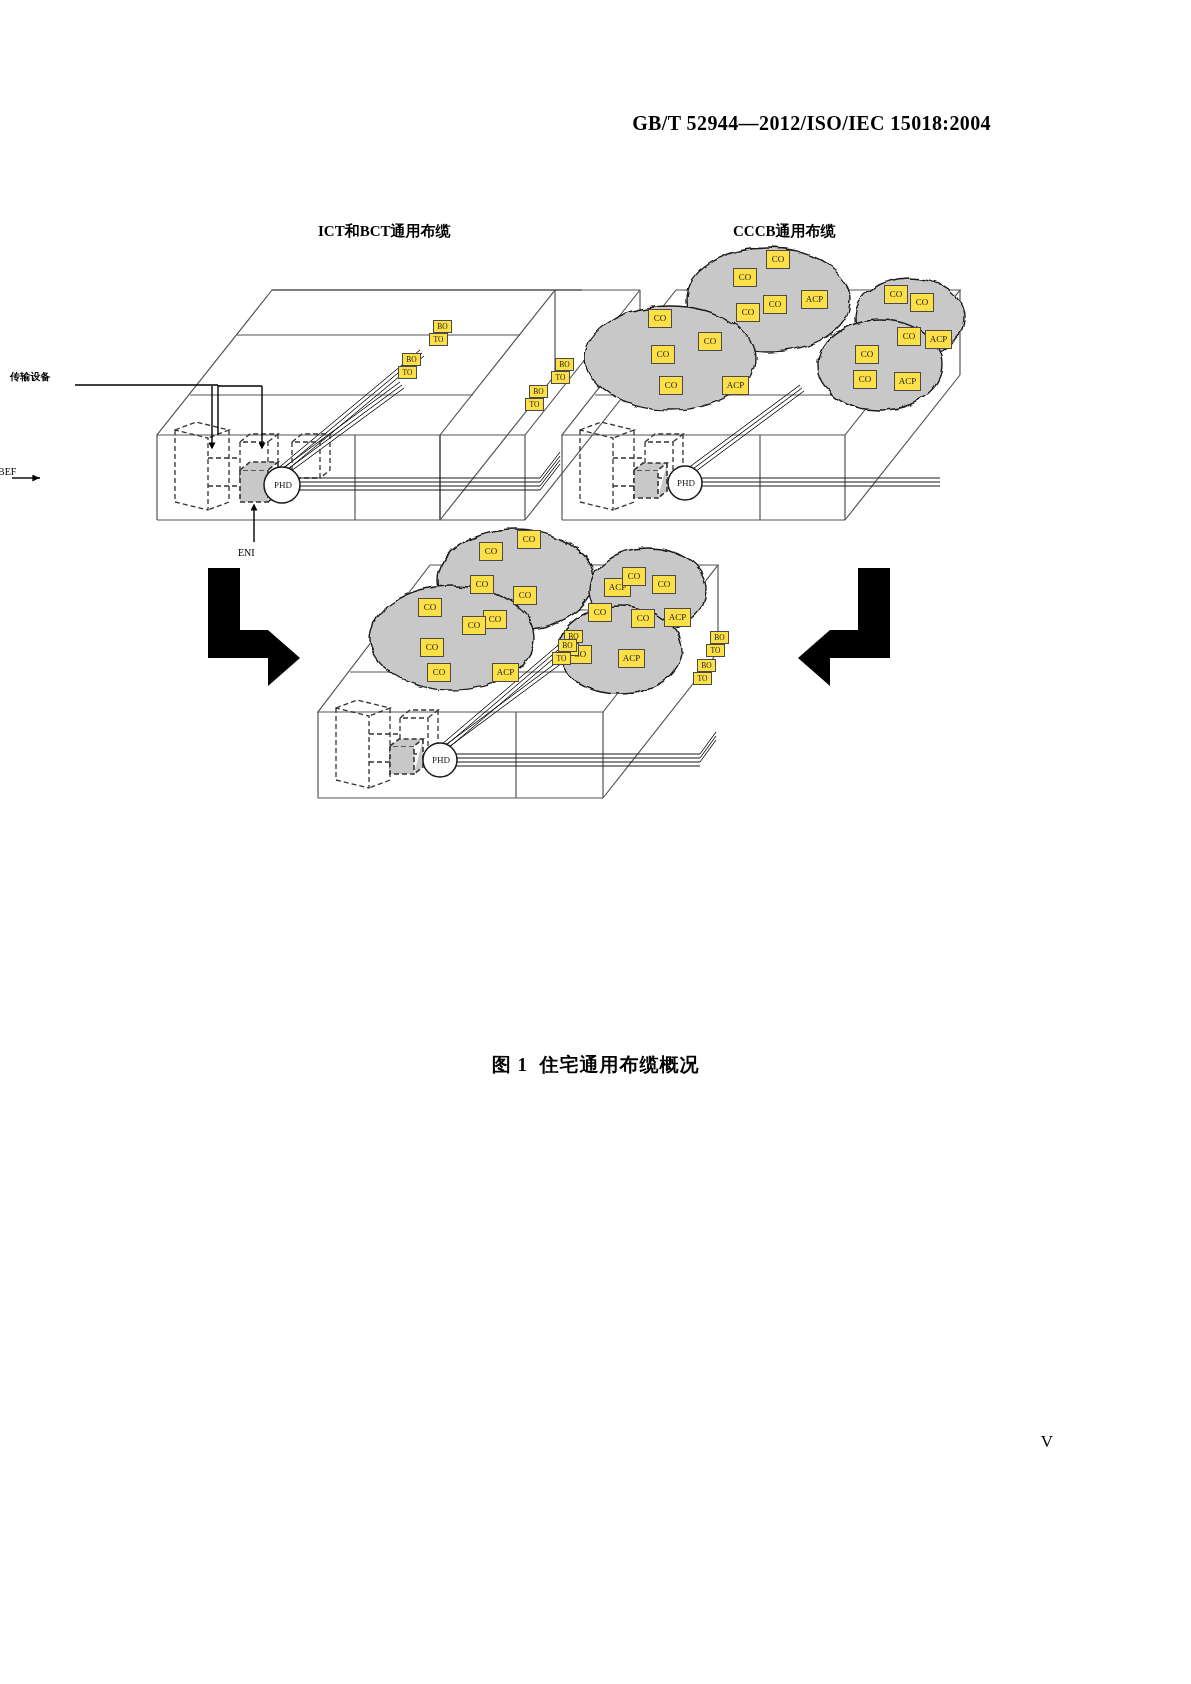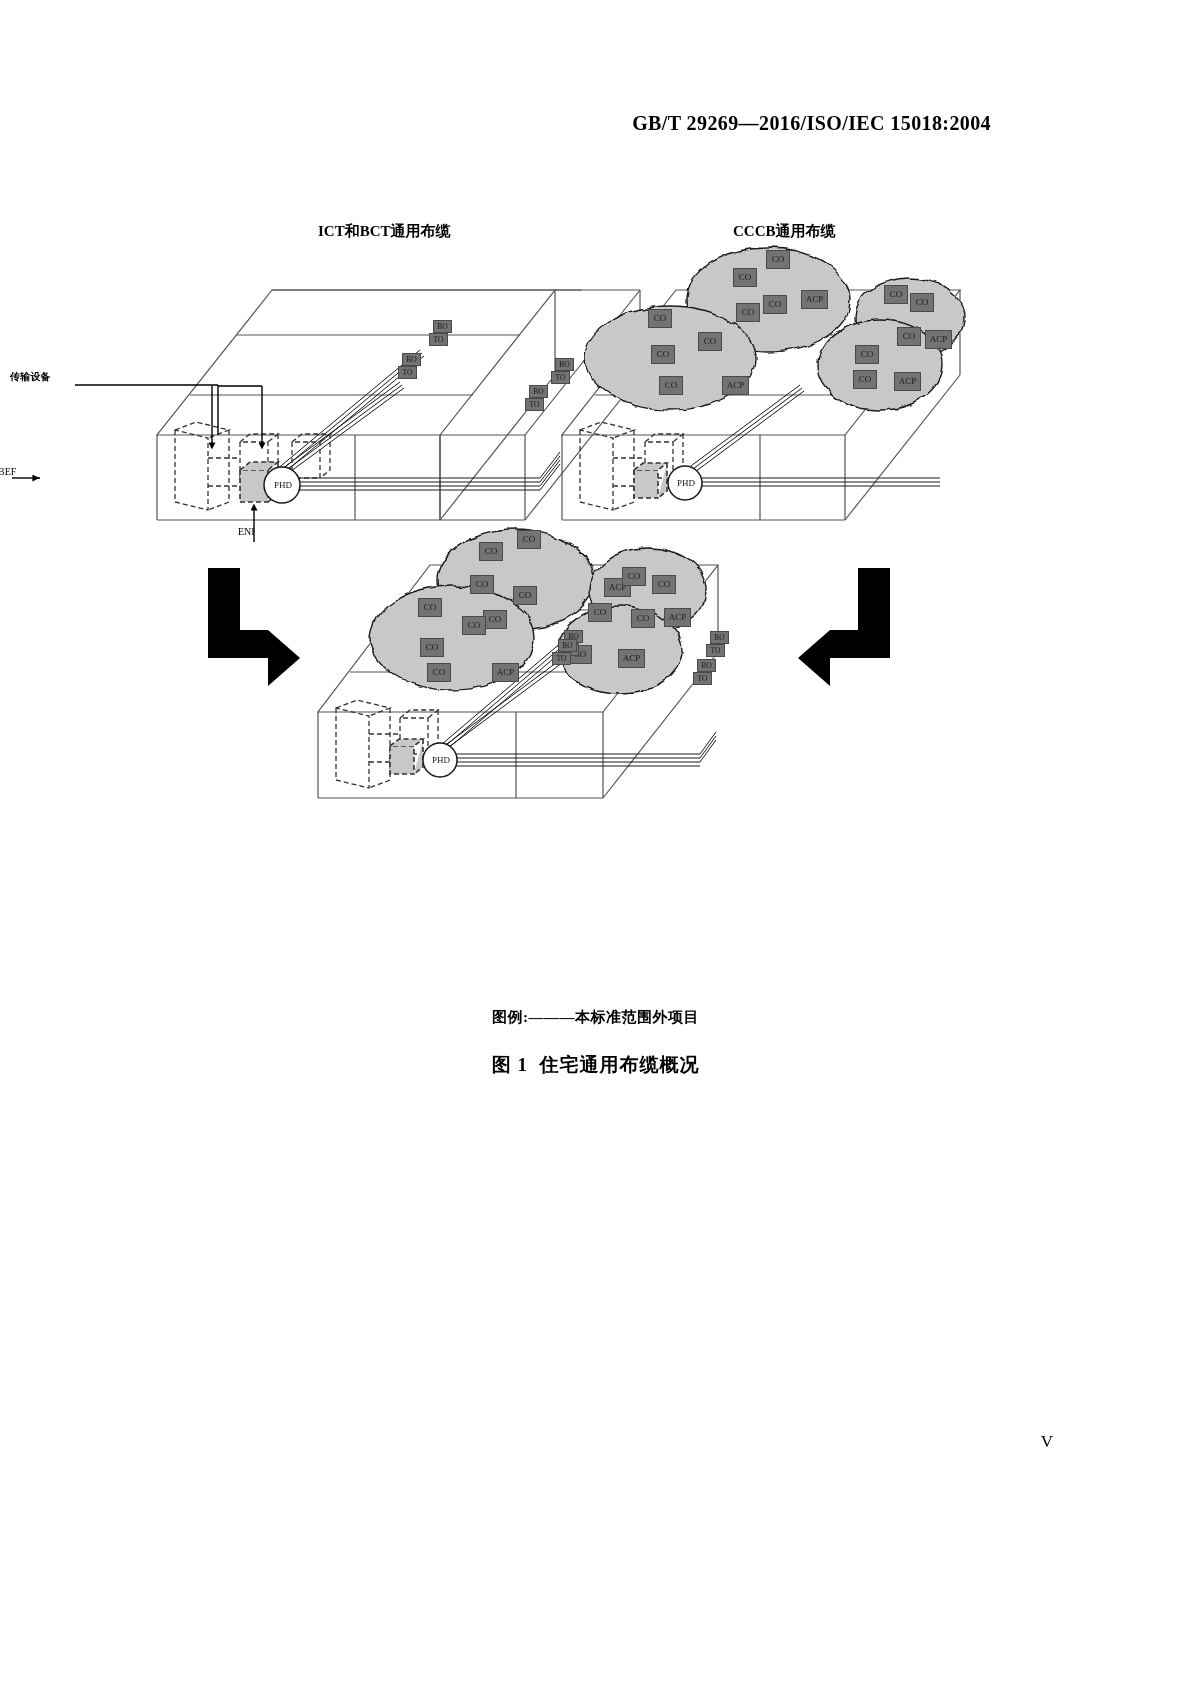--- a/index.html
+++ b/index.html
@@ -62,21 +62,21 @@
     position: absolute;
     font-size: 9.5px;
     font-family: "Liberation Serif", "DejaVu Serif", serif;
     white-space: nowrap;
   }
 
   
   .node-box {
     position: absolute;
     box-sizing: border-box;
-    background: #737373;
+    background: #fde047;
     border: 1.2px solid #4a4a4a;
     font-family: "Liberation Serif", "DejaVu Serif", serif;
     font-size: 9px;
     line-height: 1;
     display: flex;
     align-items: center;
     justify-content: center;
     color: #1a1a1a;
   }
   .node-box.tiny { font-size: 7.5px; margin-left: 24px; }
@@ -102,21 +102,21 @@
     font-family: "Liberation Serif", "DejaVu Serif", serif;
     font-size: 17px;
   }
 
   svg { display: block; }
   .fig-svg { position: absolute; left: 0; top: 0; }
 </style>
 </head>
 <body>
 
-<div class="page-header">GB/T 29269—2016/ISO/IEC 15018:2004</div>
+<div class="page-header">GB/T 52944—2012/ISO/IEC 15018:2004</div>
 
 <div class="figure-area">
 
   <div class="panel-title" id="title-left">ICT和BCT通用布缆</div>
   <div class="panel-title" id="title-right">CCCB通用布缆</div>
 
   <svg class="fig-svg" width="1191" height="660" viewBox="0 0 1191 660">
     <defs>
       <marker id="ah" viewBox="0 0 10 10" refX="8" refY="5" markerWidth="5" markerHeight="5" orient="auto-start-reverse">
         <path d="M 0 0 L 10 5 L 0 10 z" fill="#000"></path>
@@ -316,21 +316,21 @@
     <g fill="#000">
       <path d="M 208,378 L 240,378 L 240,440 L 268,440 L 300,468 L 268,496 L 268,468 L 208,468 Z"></path>
     </g>
     <g fill="#000">
       <path d="M 890,378 L 858,378 L 858,440 L 830,440 L 798,468 L 830,496 L 830,468 L 890,468 Z"></path>
     </g>
   </svg>
 
   <div class="cn-label" style="left:10px; top:180px;text-align:center;">传输设备</div>
   <div class="lbl-small" style="left:-2px; top:276px; font-size:10px;">BEF</div>
-  <div class="lbl-small" style="left:238px; top:336px; font-size:10px;">ENI</div>
+  <div class="lbl-small" style="left:238px; top:357px; font-size:10px;">ENI</div>
   <div class="node-box" style="left:268px; top:286px; width:30px; height:19px; border:none; background:none;">PHD</div>
 
   <div class="node-box tiny" style="left:409px; top:130px; width:19px; height:13px;">BO</div>
   <div class="node-box tiny" style="left:405px; top:143px; width:19px; height:13px;">TO</div>
 
   <div class="node-box tiny" style="left:378px; top:163px; width:19px; height:13px;">BO</div>
   <div class="node-box tiny" style="left:374px; top:176px; width:19px; height:13px;">TO</div>
 
   <div class="node-box tiny" style="left:531px; top:168px; width:19px; height:13px;">BO</div>
   <div class="node-box tiny" style="left:527px; top:181px; width:19px; height:13px;">TO</div>
@@ -385,17 +385,16 @@
 
   <div class="node-box tiny" style="left:540px; top:440px; width:19px; height:13px;">BO</div>
   <div class="node-box tiny" style="left:536px; top:453px; width:19px; height:13px;">TO</div>
   <div class="node-box tiny" style="left:534px; top:449px; width:19px; height:13px;">BO</div>
   <div class="node-box tiny" style="left:528px; top:462px; width:19px; height:13px;">TO</div>
   <div class="node-box tiny" style="left:686px; top:441px; width:19px; height:13px;">BO</div>
   <div class="node-box tiny" style="left:682px; top:454px; width:19px; height:13px;">TO</div>
   <div class="node-box tiny" style="left:673px; top:469px; width:19px; height:13px;">BO</div>
   <div class="node-box tiny" style="left:669px; top:482px; width:19px; height:13px;">TO</div>
 
-  <div class="legend-line">图例:———本标准范围外项目</div>
   <div class="fig-caption">图 1&nbsp;&nbsp;住宅通用布缆概况</div>
 </div>
 
 <div class="page-number">V</div>
 
 </body></html>

